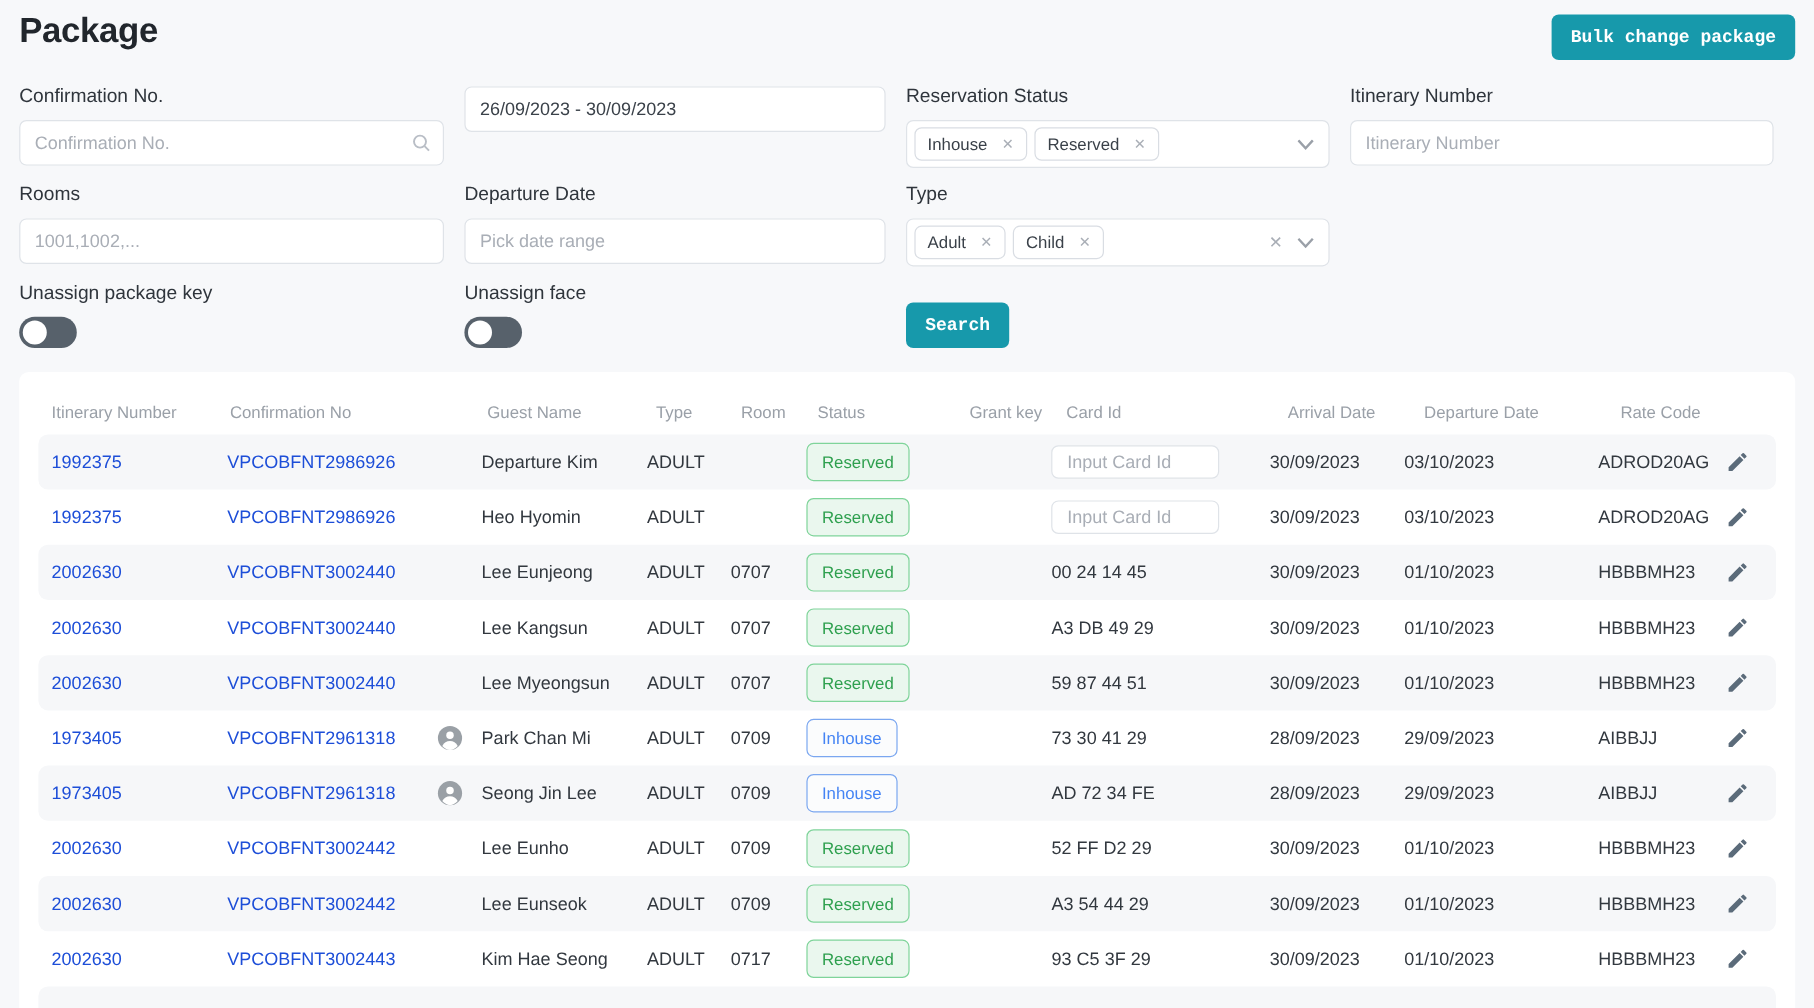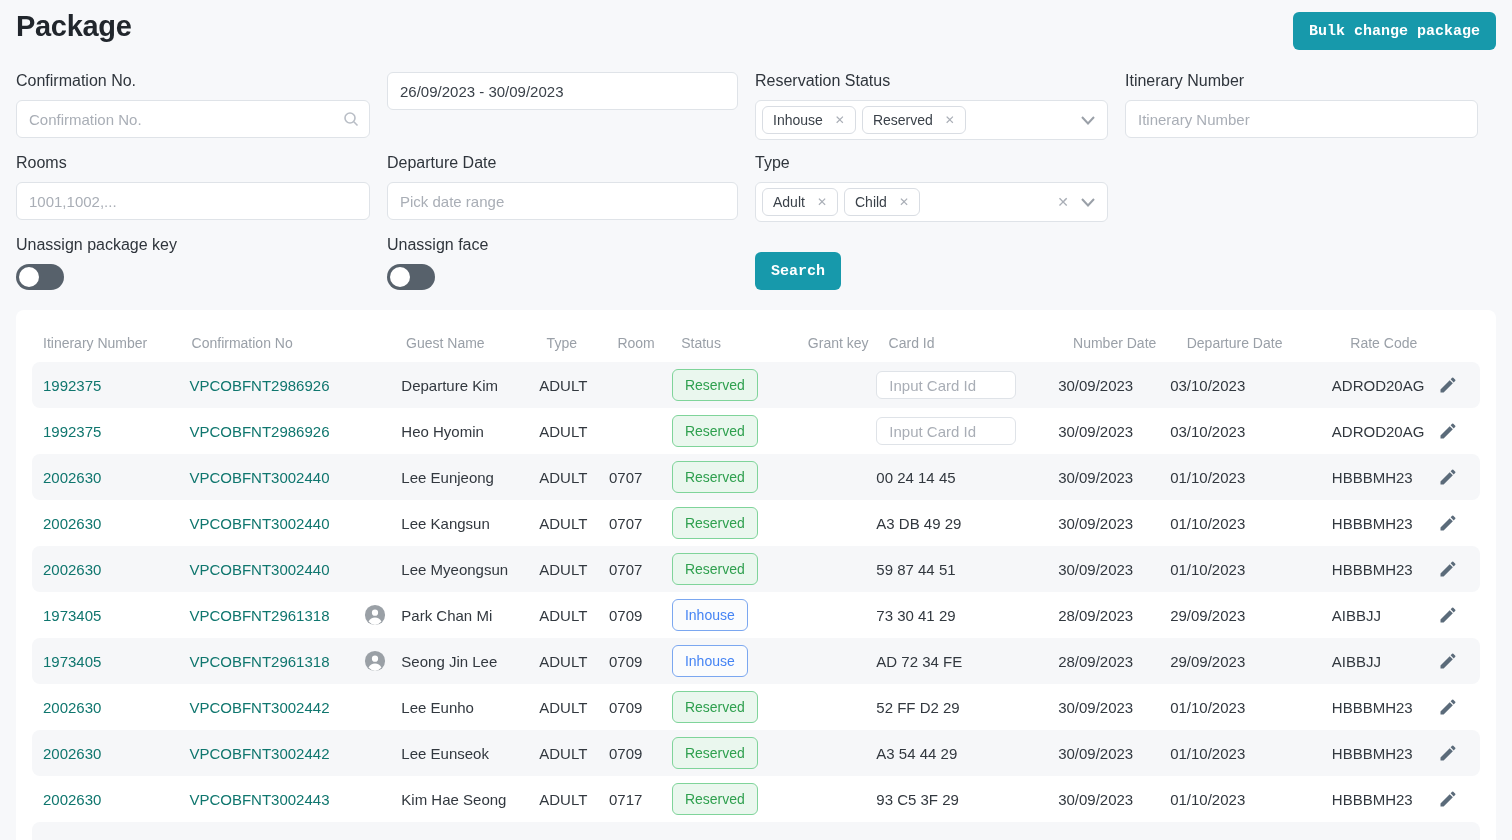--- a/index.html
+++ b/index.html
@@ -87,21 +87,21 @@
   .col-type  { width:71px; }
   .col-room  { width:64px; }
   .col-status{ width:127px; }
   .col-grant { width:81px; }
   .col-card  { width:185px; }
   .col-arr   { width:114px; }
   .col-dep   { width:134px; }
   .col-rate  { width:108px;margin-left:30px; }
   .col-edit  { flex:1; display:flex; justify-content:flex-end; padding-right:22px; }
 
-  .link { color:#0f766e; text-decoration:none; cursor:pointer; }
+  .link { color:#1d4ed8; text-decoration:none; cursor:pointer; }
   .avatar-slot { width:37px; display:flex; align-items:center; }
 
   .badge {
     display:inline-block; padding:7px 12px; border-radius:6px; font-size:14px;
   }
   .badge-reserved { background:#eaf7ee; border:1px solid #7fd49a; color:#2fa04f; }
   .badge-inhouse  { background:#fbfcfd; border:1px solid #7ba7f0; color:#4584f4; }
 
   .card-input {
     width:140px; height:28px; border:1px solid #dfe3e8; border-radius:6px;
@@ -225,21 +225,21 @@
   <div class="card">
     <div class="thead">
       <div class="col col-itin">Itinerary Number</div>
       <div class="col col-conf">Confirmation No</div>
       <div class="col col-guest hdr">Guest Name</div>
       <div class="col col-type">Type</div>
       <div class="col col-room">Room</div>
       <div class="col col-status">Status</div>
       <div class="col col-grant">Grant key</div>
       <div class="col col-card">Card Id</div>
-      <div class="col col-arr">Number Date</div>
+      <div class="col col-arr">Arrival Date</div>
       <div class="col col-dep">Departure Date</div>
       <div class="col col-rate">Rate Code</div>
       <div class="col col-edit"></div>
     </div>
 
     <div id="table-body">
         <div class="row alt">
     <div class="col-itin"><a class="link">1992375</a></div>
     <div class="col-conf"><a class="link">VPCOBFNT2986926</a></div>
     <div class="col-guest">

